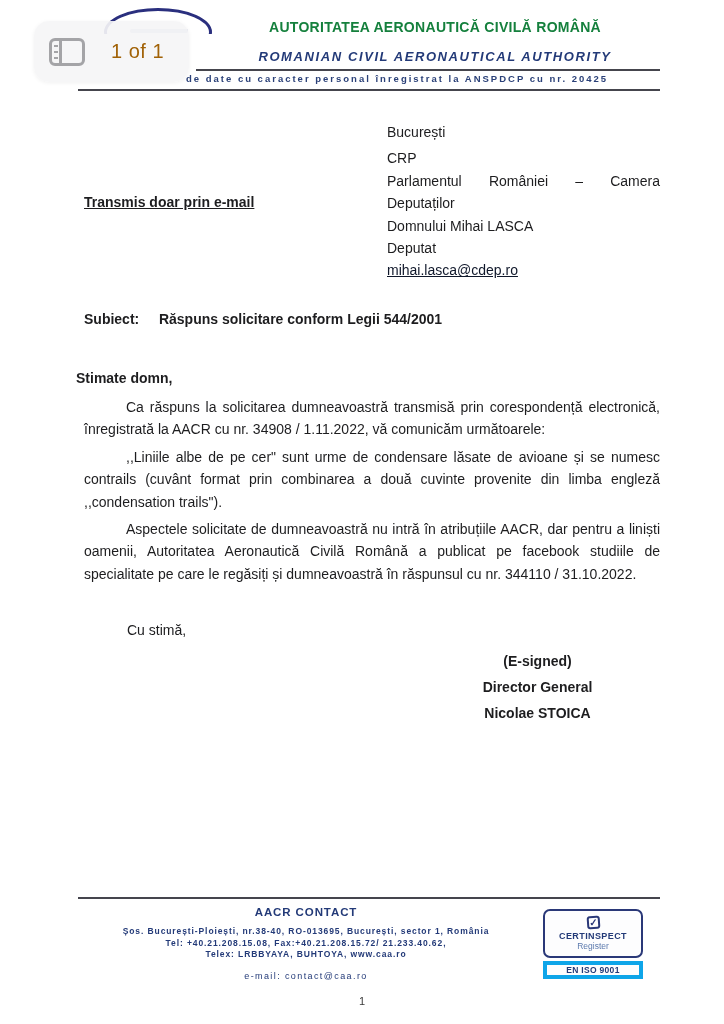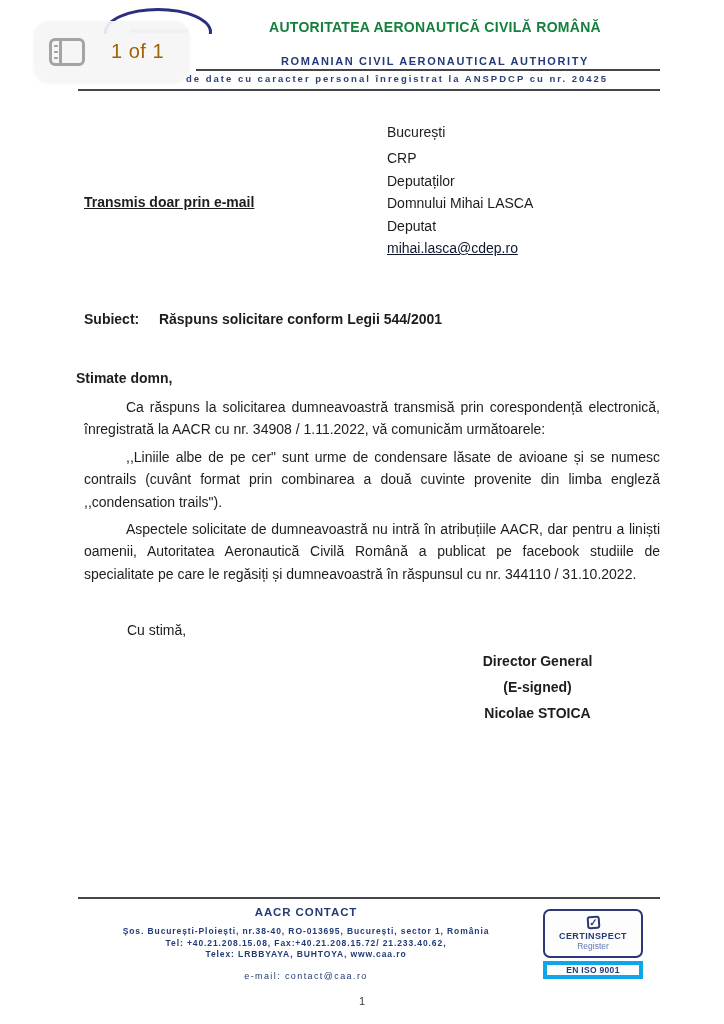--- a/index.html
+++ b/index.html
@@ -57,21 +57,21 @@
   .pi-icon .d1 { top: 4px; } .pi-icon .d2 { top: 10px; } .pi-icon .d3 { top: 16px; }
   .pi-label {
     margin-left: 26px;
     font-size: 20px; color: #a16207; letter-spacing: .5px;
     white-space: nowrap;
   }
 
   
   .head-block { position: absolute; left: 180px; top: 19px; width: 510px; text-align: center; z-index: 2; }
   .org-title { font-size: 14px; font-weight: bold; color: #15803d; letter-spacing: .3px; white-space: nowrap; }
-  .org-subtitle { margin-top: 20px; font-size: 11px; font-weight: bold; color: #233a78; letter-spacing: 1.6px; white-space: nowrap; }
+  .org-subtitle { margin-top: 14px; font-size: 13px; font-weight: bold; color: #233a78; letter-spacing: 1.6px; white-space: nowrap; font-style: italic; }
 
   .rule { position: absolute; border-top: 2px solid #45454d; z-index: 2; }
   .rule-top { left: 196px; top: 69px; width: 464px; }
   .rule-mid { left: 78px; top: 89px; width: 582px; }
 
   .registration-line {
     position: absolute; left: 186px; top: 73px;
     font-size: 9.5px; font-weight: bold; color: #2a4078;
     letter-spacing: 2px; white-space: nowrap; z-index: 2;
   }
@@ -151,42 +151,43 @@
   </div>
   <div class="rule rule-top"></div>
   <div class="registration-line">de date cu caracter personal înregistrat la ANSPDCP cu nr. 20425</div>
   <div class="rule rule-mid"></div>
 
   <div class="transmission">Transmis doar prin e-mail</div>
 
   <div class="recipient">
     <div class="recip-city">București</div>
     <div>CRP</div>
+    <div class="force-justify">Parlamentul României – Camera</div>
     <div>Deputaților</div>
     <div>Domnului Mihai LASCA</div>
     <div>Deputat</div>
     <div><a class="email-link">mihai.lasca@cdep.ro</a></div>
   </div>
 
   <div class="subject-row">
     <span class="subject-label">Subiect:</span>
     <span>Răspuns solicitare conform Legii 544/2001</span>
   </div>
 
   <div class="salutation">Stimate domn,</div>
   <div class="body-copy">
     <p class="body-par">Ca răspuns la solicitarea dumneavoastră transmisă prin corespondență electronică, înregistrată la AACR cu nr. 34908 / 1.11.2022, vă comunicăm următoarele:</p>
     <p class="body-par">,,Liniile albe de pe cer" sunt urme de condensare lăsate de avioane și se numesc contrails (cuvânt format prin combinarea a două cuvinte provenite din limba engleză ,,condensation trails").</p>
     <p class="body-par">Aspectele solicitate de dumneavoastră nu intră în atribuțiile AACR, dar pentru a liniști oamenii, Autoritatea Aeronautică Civilă Română a publicat pe facebook studiile de specialitate pe care le regăsiți și dumneavoastră în răspunsul cu nr. 344110 / 31.10.2022.</p>
   </div>
   <div class="closing">Cu stimă,</div>
 
   <div class="signature">
+    <div>(E-signed)</div>
     <div>Director General</div>
-    <div>(E-signed)</div>
     <div>Nicolae STOICA</div>
   </div>
 
   <div class="rule rule-footer"></div>
   <div class="footer-block">
     <div class="footer-title">AACR CONTACT</div>
     <div class="footer-line">Șos. București-Ploiești, nr.38-40, RO-013695, București, sector 1, România</div>
     <div class="footer-line">Tel: +40.21.208.15.08, Fax:+40.21.208.15.72/ 21.233.40.62,</div>
     <div class="footer-line">Telex: LRBBYAYA, BUHTOYA, www.caa.ro</div>
     <div class="footer-email">e-mail: contact@caa.ro</div>

